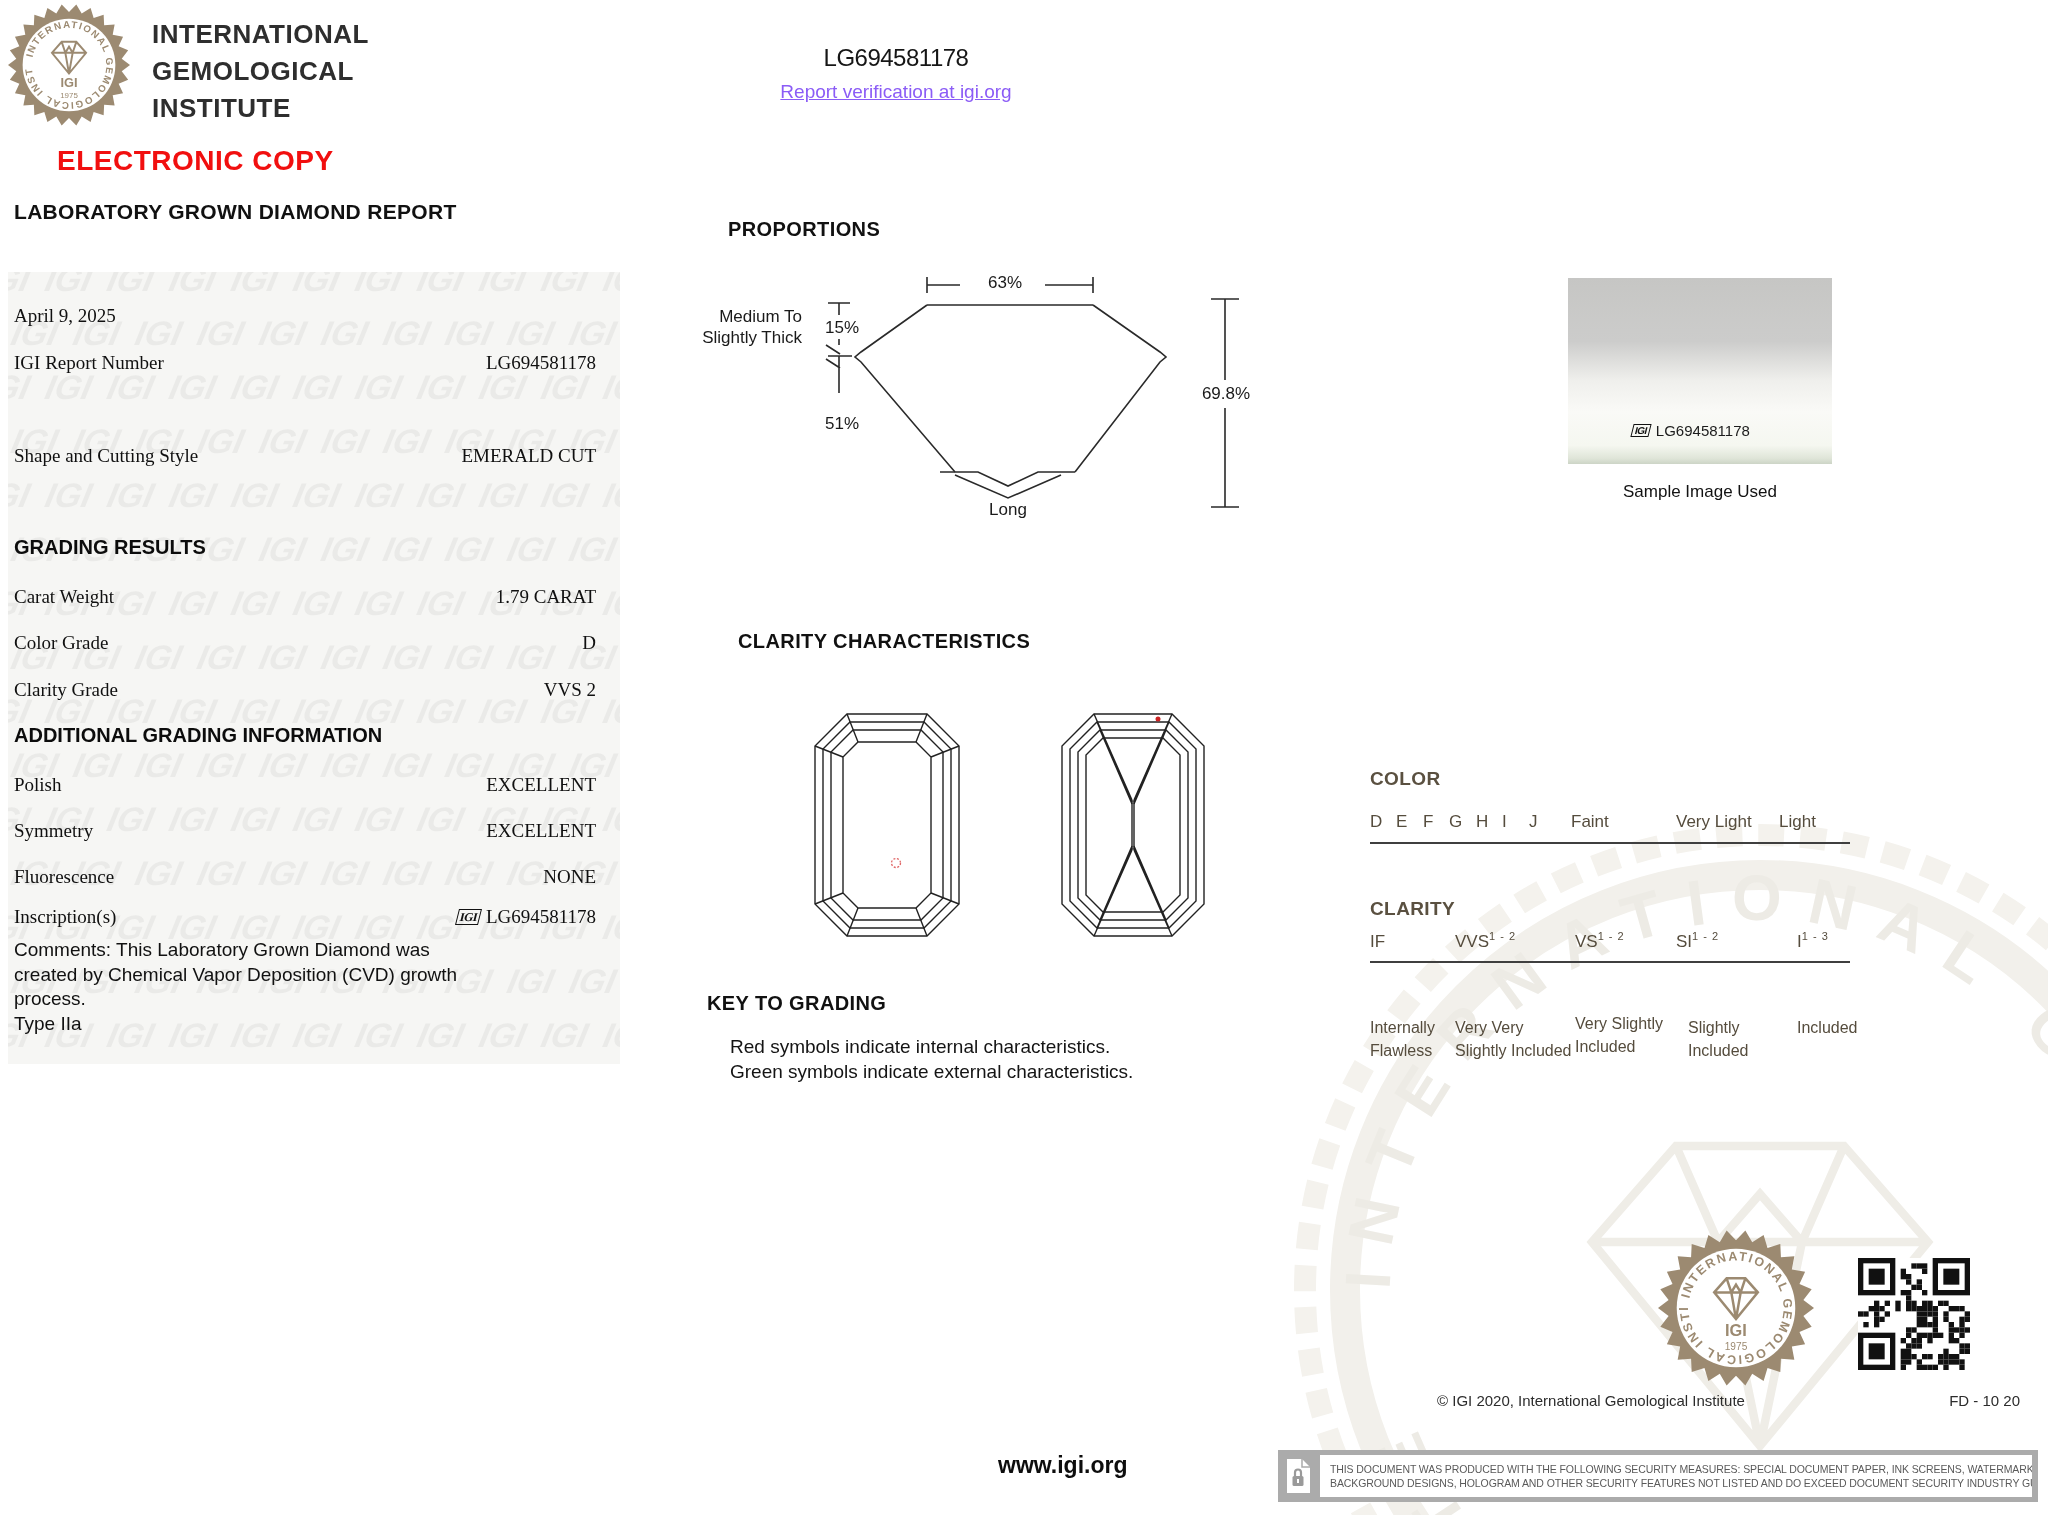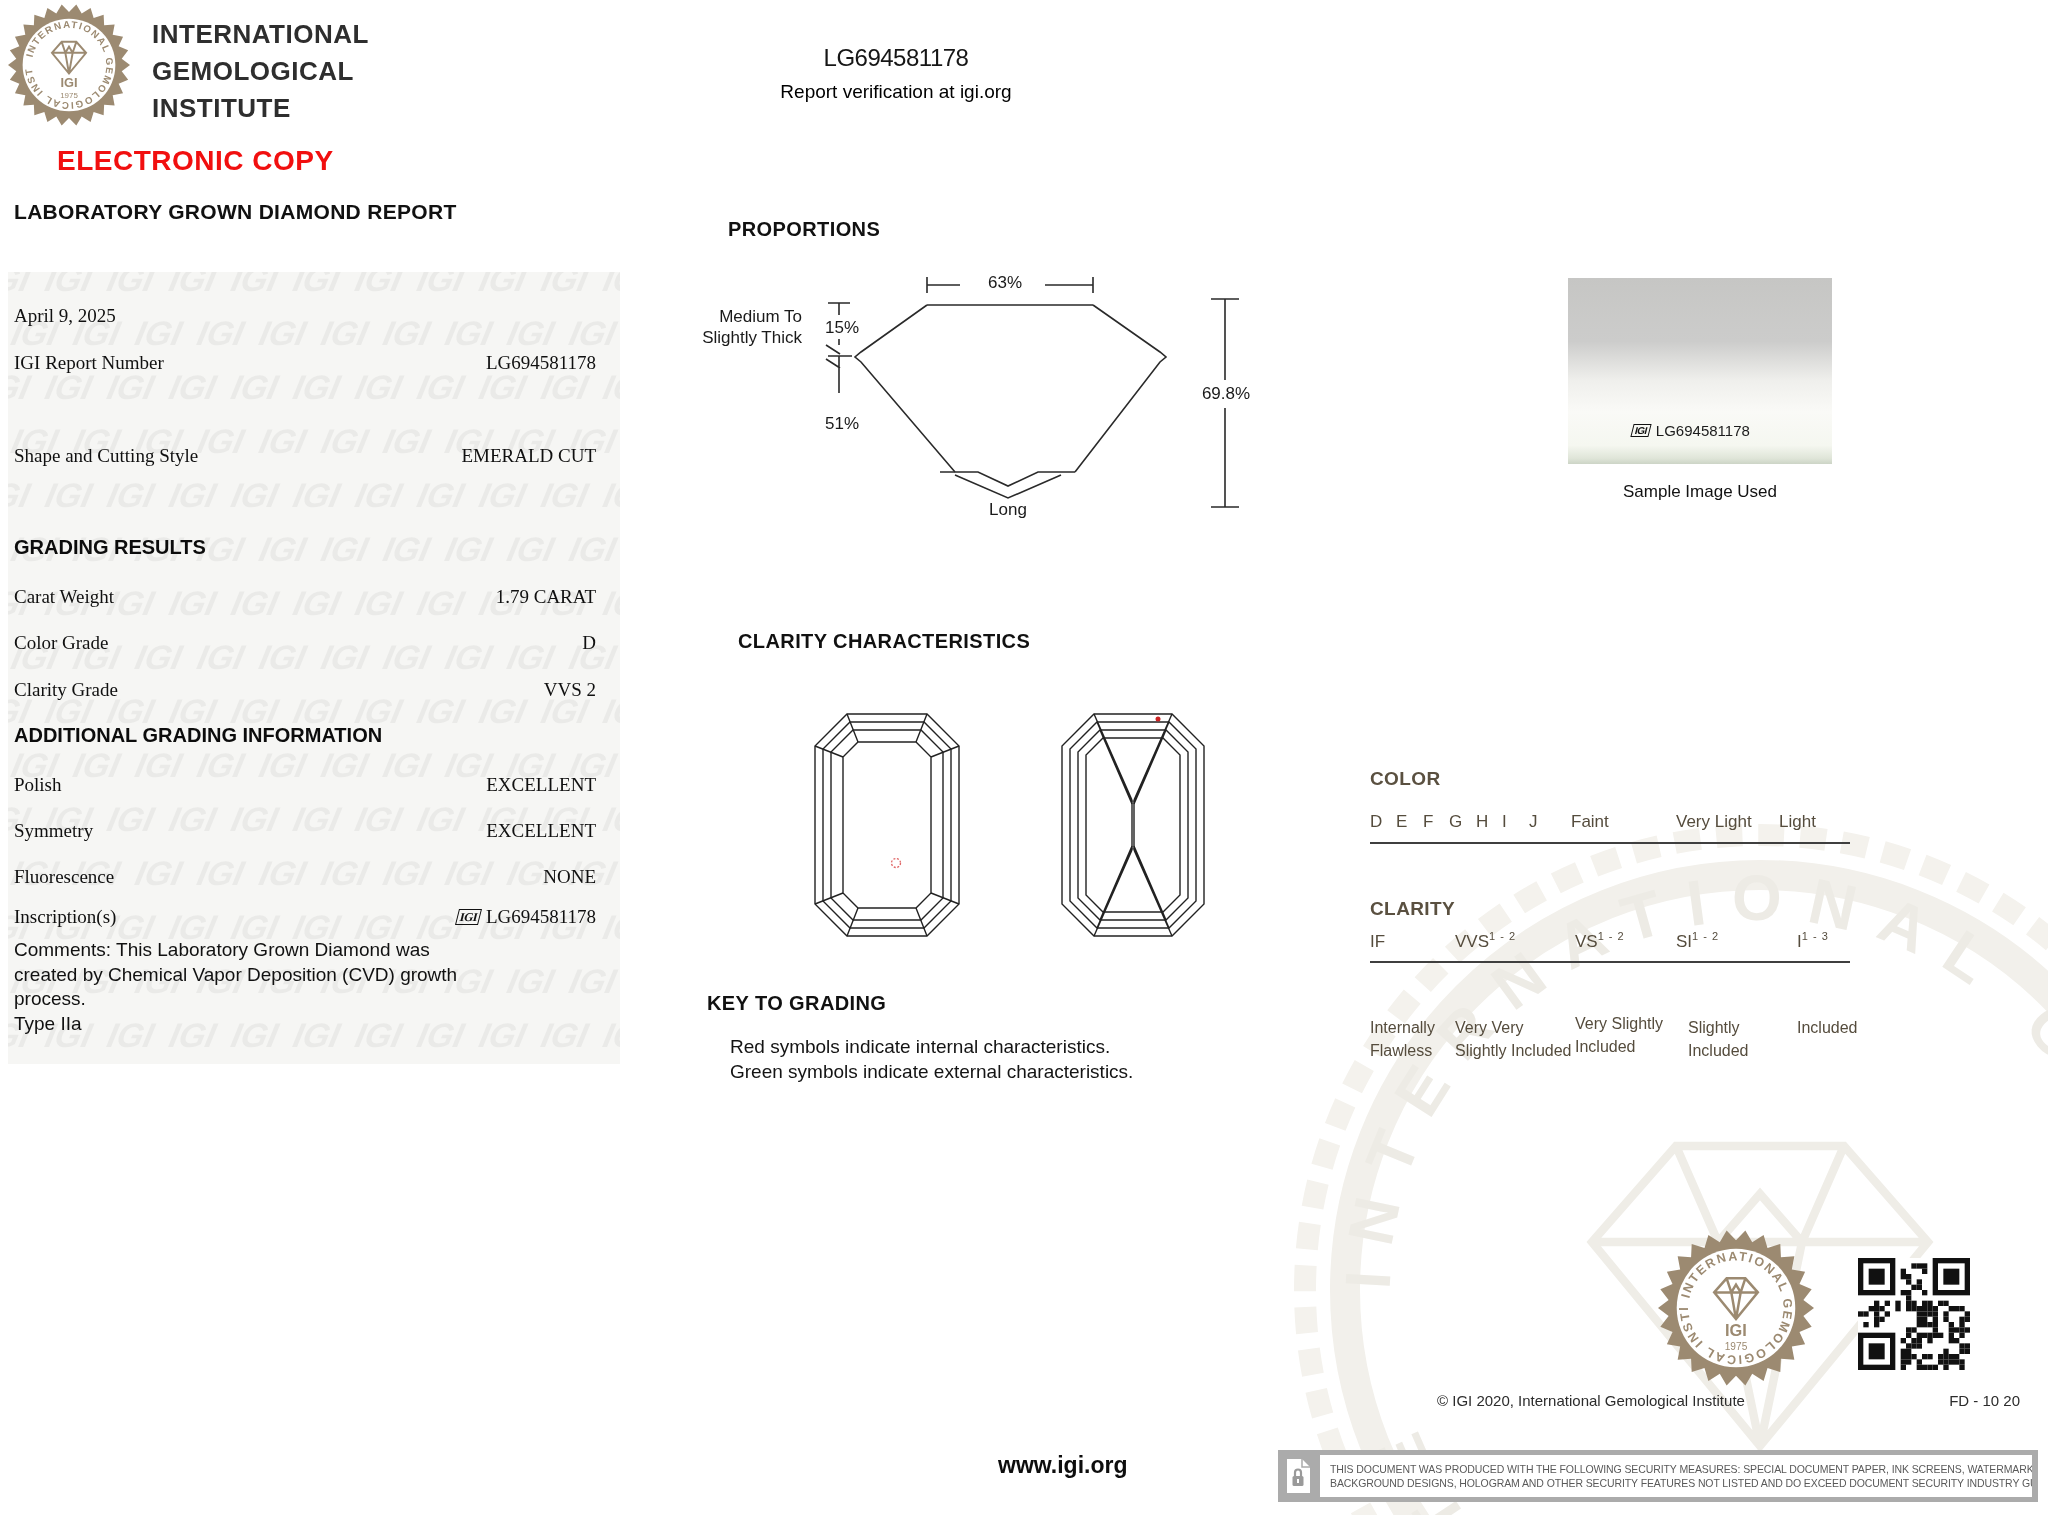--- a/index.html
+++ b/index.html
@@ -7,21 +7,21 @@
         font-family:"Liberation Sans",sans-serif;color:#111;}
   .abs{position:absolute;}
 
   
   .org-name{position:absolute;left:152px;top:16px;font-size:26px;font-weight:bold;
             color:#2e2e2e;line-height:37px;letter-spacing:.5px;}
   .ecopy{position:absolute;left:57px;top:145px;font-size:28px;font-weight:bold;
          color:#f10f0f;letter-spacing:.5px;}
   .top-center{position:absolute;left:640px;top:44px;width:512px;text-align:center;}
   .rep-no{font-size:24px;letter-spacing:-.5px;color:#161616;}
-  .verify{font-size:19px;margin-top:9px;color:#000000;}
+  .verify{font-size:19px;margin-top:9px;color:#8b5cf6;text-decoration:underline;}
 
   
   .report-title{position:absolute;left:14px;top:200px;font-size:21px;font-weight:bold;letter-spacing:.3px;}
   .panel{position:absolute;left:8px;top:272px;width:612px;height:792px;background:#f6f6f4;overflow:hidden;}
   .wm-glyph{position:absolute;font-style:italic;font-weight:bold;font-size:34px;
             color:rgba(100,100,100,0.08);transform:skewX(-12deg);user-select:none;}
   .row{position:absolute;left:14px;width:582px;display:flex;justify-content:space-between;
        font-size:19px;color:#101010;font-family:Liberation Serif, serif;}
   .sec-hdr{position:absolute;left:14px;font-size:20px;font-weight:bold;color:#0c0c0c;}
   .comments{position:absolute;left:14px;top:938px;width:480px;font-size:19px;line-height:24.5px;}

